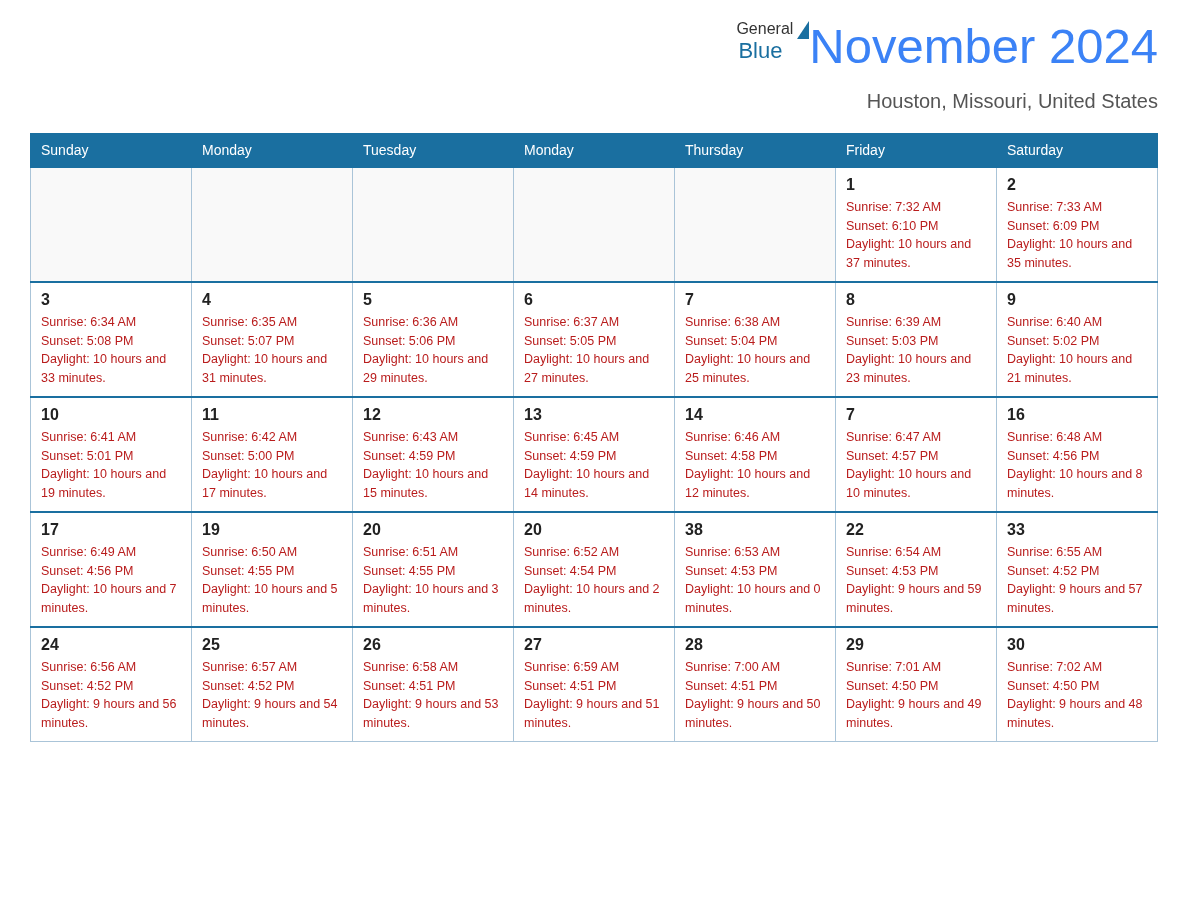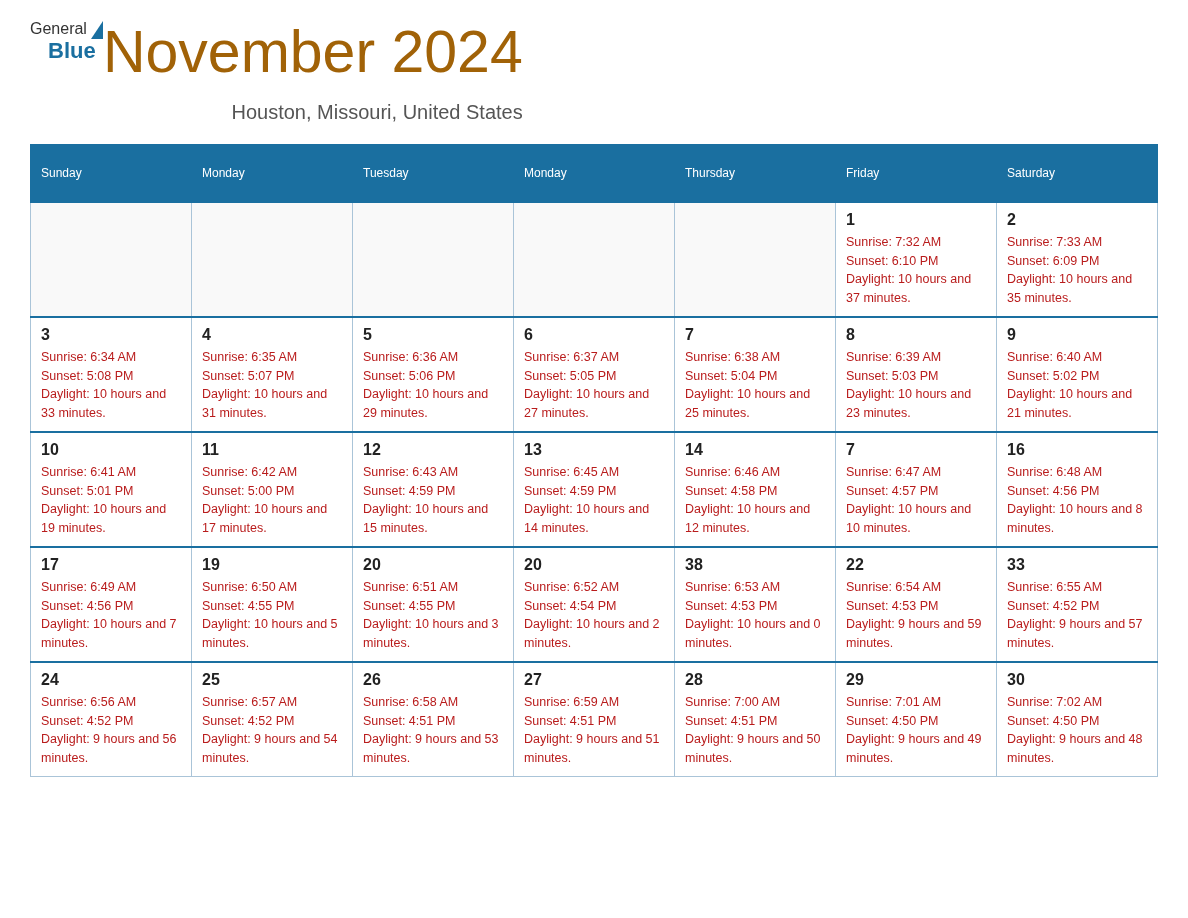--- a/index.html
+++ b/index.html
@@ -4,21 +4,21 @@
   <style>
     * { box-sizing: border-box; margin: 0; padding: 0; }
     body {
       font-family: Arial, sans-serif;
       background: #fff;
       padding: 20px 30px;
       color: #333;
     }
     .header {
       display: flex;
-      justify-content: flex-start;
+      justify-content: flex-end;
       align-items: flex-start;
       margin-bottom: 20px;
     }
     .logo {
       display: flex;
       flex-direction: column;
       align-items: flex-start;
     }
     .logo-general { color: #333; }
     .logo-triangle {
@@ -27,48 +27,48 @@
       border-left: 12px solid transparent;
       border-right: 0px solid transparent;
       border-bottom: 18px solid #1a6fa0;
       display: inline-block;
       margin-left: 2px;
       margin-bottom: -2px;
     }
     .logo-blue {
       color: #1a6fa0;
       font-size: 22px;
-      font-weight: bold;
-      margin-left: 18px;
+      font-weight: normal;
+      margin-left: 2px;
     }
     .title-block {
       text-align: right;
     }
     .month-title {
-      font-size: 59px;
+      font-size: 49px;
       font-weight: normal;
-      color: #a16207;
+      color: #3b82f6;
       line-height: 1.1;
     }
     .location {
       font-size: 20px;
       color: #555;
       margin-top: 16px;
     }
     .calendar {
       width: 100%;
       border-collapse: collapse;
       border: 1px solid #1a6fa0;
     }
     .calendar th {
       background-color: #1a6fa0;
       color: #fff;
-      padding: 21px 10px;
+      padding: 8px 10px;
       text-align: left;
-      font-size: 12px;
+      font-size: 14px;
       font-weight: normal;
       border: 1px solid #1a6fa0;
     }
     .calendar td {
       vertical-align: top;
       padding: 8px 10px;
       border: 1px solid #aac4d8;
       width: 14.28%;
       min-height: 90px;
       font-size: 13px;

